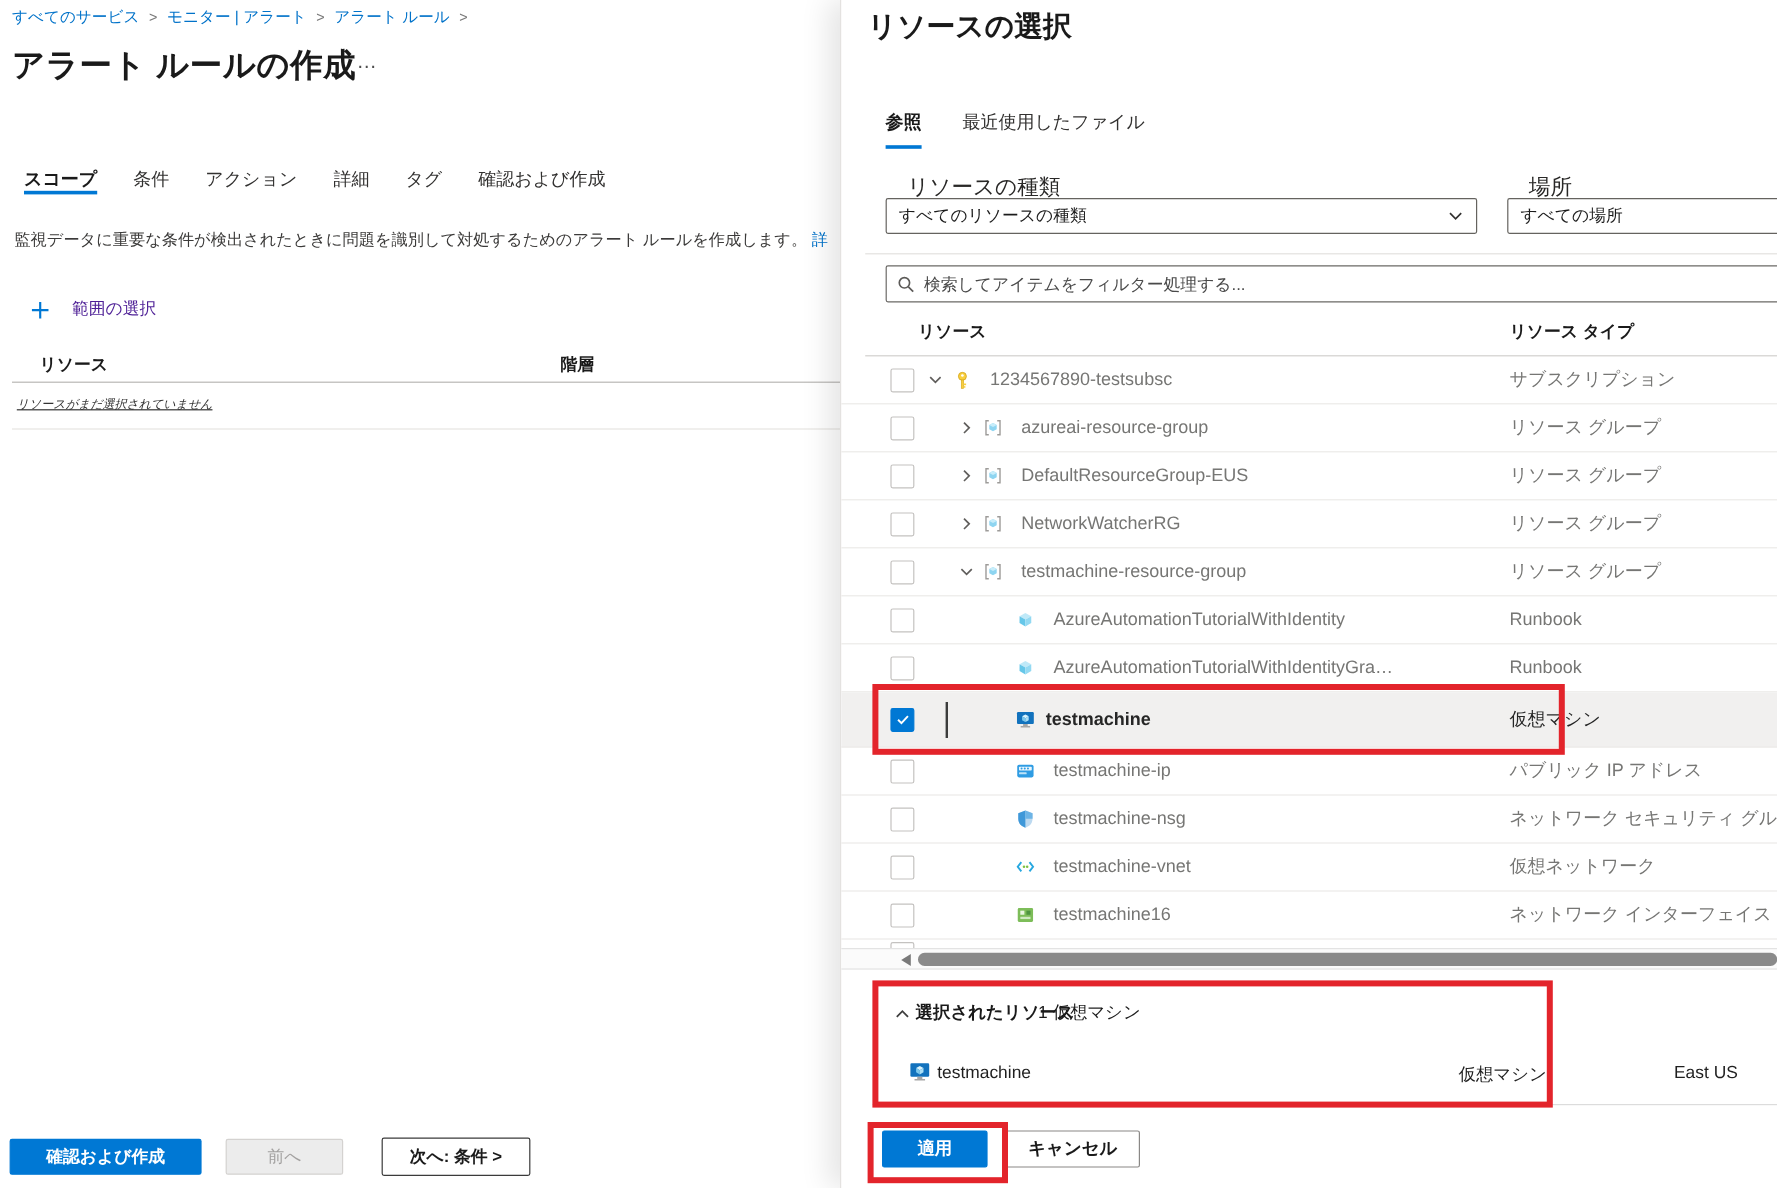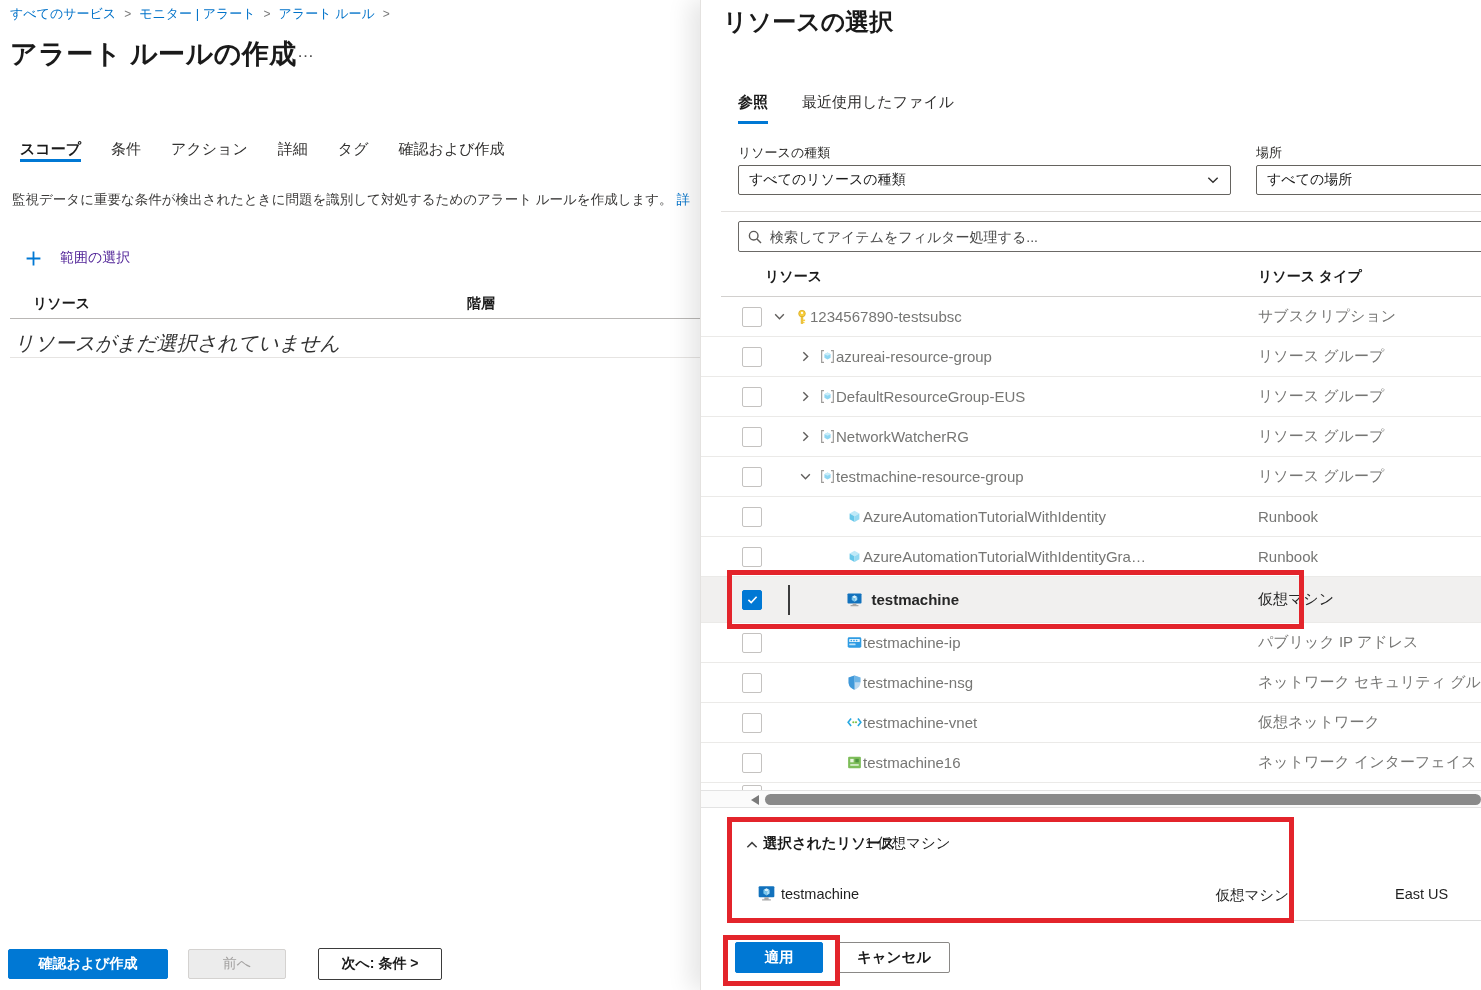--- a/index.html
+++ b/index.html
@@ -21,39 +21,39 @@
   .tab.active { font-weight:700; color:#1a1a1a; border-bottom:3px solid #0078d4; }
 
   .desc { position:absolute; left:12px; top:191px; width:700px; font-size:13.5px; color:#3b3a39; white-space:nowrap; overflow:hidden; }
   .desc .link { color:#0072c9; }
 
   .scope-link { position:absolute; left:25px; top:249px; display:flex; align-items:center; gap:18px; color:#4c1d95; font-size:14px; cursor:pointer; }
 
   .ltable-h1 { position:absolute; left:33px; top:295px; font-size:14px; font-weight:700; color:#1a1a1a; }
   .ltable-h2 { position:absolute; left:467px; top:295px; font-size:14px; font-weight:700; color:#1a1a1a; }
   .ltable-line1 { position:absolute; left:10px; top:318px; width:697px; border-top:1px solid #b9b7b5; }
-  .ltable-empty { position:absolute; left:14px; top:330px; font-size:20px; font-style:italic; color:#333; }
+  .ltable-empty { position:absolute; left:14px; top:330px; font-size:10px; font-style:italic; color:#333;text-decoration:underline; }
   .ltable-line2 { position:absolute; left:10px; top:357px; width:697px; border-top:1px solid #e6e4e2; }
 
   .btn { display:flex; align-items:center; justify-content:center; border-radius:2px; font-size:14px; cursor:pointer; }
   .btn-primary { background:#0078d4; color:#fff; font-weight:700; border:1px solid #0078d4; }
   .m-review { position:absolute; left:8px; top:949px; width:160px; height:30px; }
   .m-prev { position:absolute; left:188px; top:949px; width:98px; height:30px; background:#ececec; border:1px solid #d4d2d0; color:#a3a1a0; cursor:default; }
   .m-next { position:absolute; left:318px; top:948px; width:124px; height:32px; background:#fff; border:1.5px solid #3b3b3b; color:#1a1a1a; font-weight:700; }
 
   
   .panel { position:absolute; left:700px; top:0; width:781px; height:990px; background:#fff;
     border-left:1px solid #e4e2e0; box-shadow:-10px 0 22px rgba(0,0,0,.10); overflow:hidden; }
   .panel-title { position:absolute; left:22px; top:6px; font-size:24px; font-weight:600; color:#1a1a1a;font-family:Liberation Serif, serif; }
 
   .p-tabs { position:absolute; left:37px; top:93px; display:flex; gap:34px; font-size:15px; }
   .p-tab { padding-bottom:9px; cursor:pointer; }
   .p-tab.active { font-weight:700; color:#1a1a1a; border-bottom:3px solid #0078d4; }
 
-  .fld-label { position:absolute; font-size:13px; color:#292827; }
+  .fld-label { position:absolute; font-size:18px; color:#292827;margin-left:18px; }
   .lbl-rtype { left:37px; top:144px; } .lbl-loc { left:555px; top:144px; }
   .select { position:absolute; top:165px; height:30px; border:1px solid #65635f; border-radius:2px; background:#fff;
     display:flex; align-items:center; padding:0 10px; font-size:14px; color:#1b1b1b; cursor:pointer; }
   .sel-rtype { left:37px; width:493px; justify-content:space-between; }
   .sel-loc { left:555px; width:250px; }
 
   .p-div1 { position:absolute; left:20px; right:0; top:211px; border-top:1px solid #e3e1df; }
 
   .search { position:absolute; left:37px; top:221px; width:760px; height:31px; border:1px solid #6b6966; border-radius:2px;
     display:flex; align-items:center; padding:0 8px; gap:7px; background:#fff; }
@@ -61,21 +61,21 @@
   .search input::placeholder { color:#4a4a4a; opacity:1; }
 
   .p-h1 { position:absolute; left:64px; top:268px; font-size:14px; font-weight:700; color:#1a1a1a; }
   .p-h2 { position:absolute; left:557px; top:268px; font-size:14px; font-weight:700; color:#1a1a1a; }
   .p-hline { position:absolute; left:20px; right:0; top:296px; border-top:1px solid #d2d0ce; }
 
   .rows { position:absolute; left:0; right:0; top:297px; }
   .prow { position:relative; height:40px; display:flex; align-items:center; padding-left:41px;
     border-bottom:1px solid #ebeae8; font-size:15px; color:#767674; cursor:pointer; }
   .prow .rtype { position:absolute; left:557px; white-space:nowrap; }
-  .prow .name { margin-left:0; white-space:nowrap; }
+  .prow .name { margin-left:15px; white-space:nowrap; }
   .sp1 { width:36px; flex:0 0 auto; } .sp2 { width:84px; flex:0 0 auto; } .sp0 { width:10px; flex:0 0 auto; }
   .chev { width:14px; height:14px; flex:0 0 auto; margin-right:7px; display:flex; align-items:center; justify-content:center; cursor:pointer; }
   .ricon { width:17px; height:17px; flex:0 0 auto; display:flex; align-items:center; justify-content:center; }
 
   .cb { width:20px; height:20px; flex:0 0 auto; border:1px solid #c4c2c0; border-radius:2px; background:#fff; cursor:pointer;
     display:flex; align-items:center; justify-content:center; }
   .cb.checked { background:#0078d4; border-color:#0078d4; }
 
   .prow.selected { height:46px; background:#f1f0ef; color:#262626; }
   .prow.selected .name { font-weight:600; color:#262626; margin-left:9px; }

